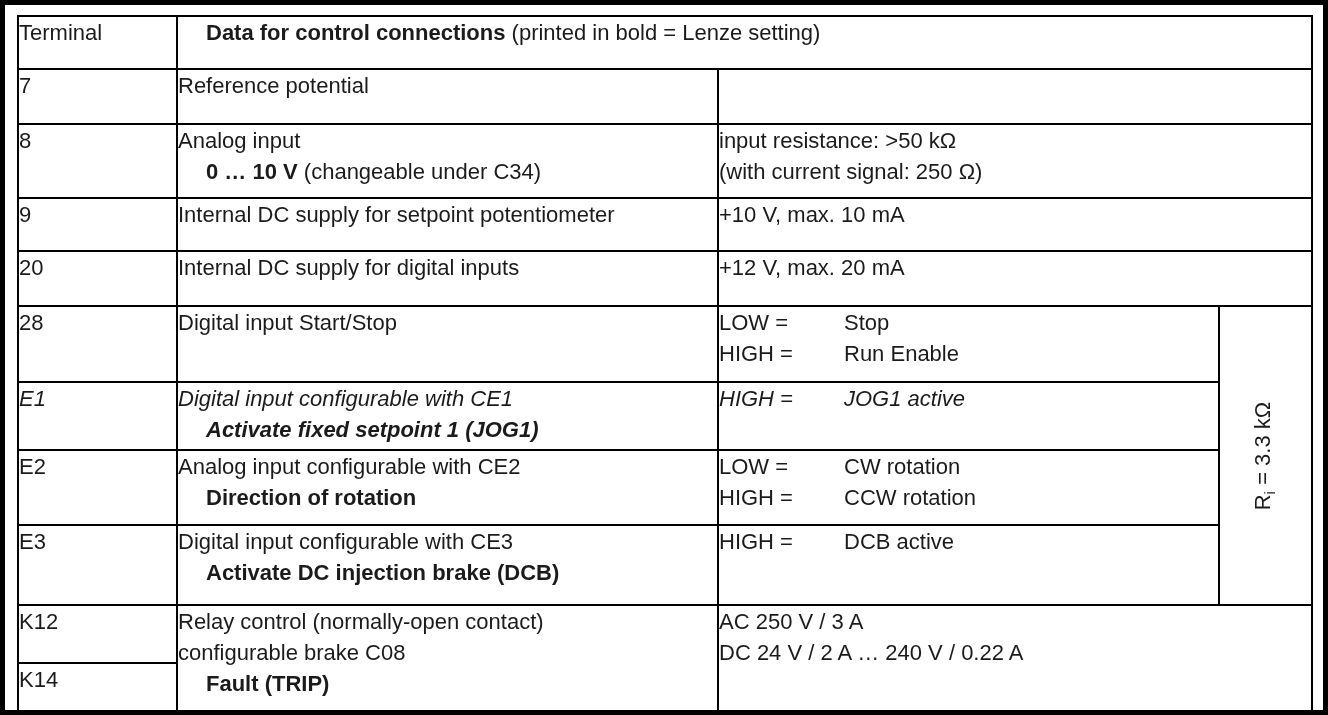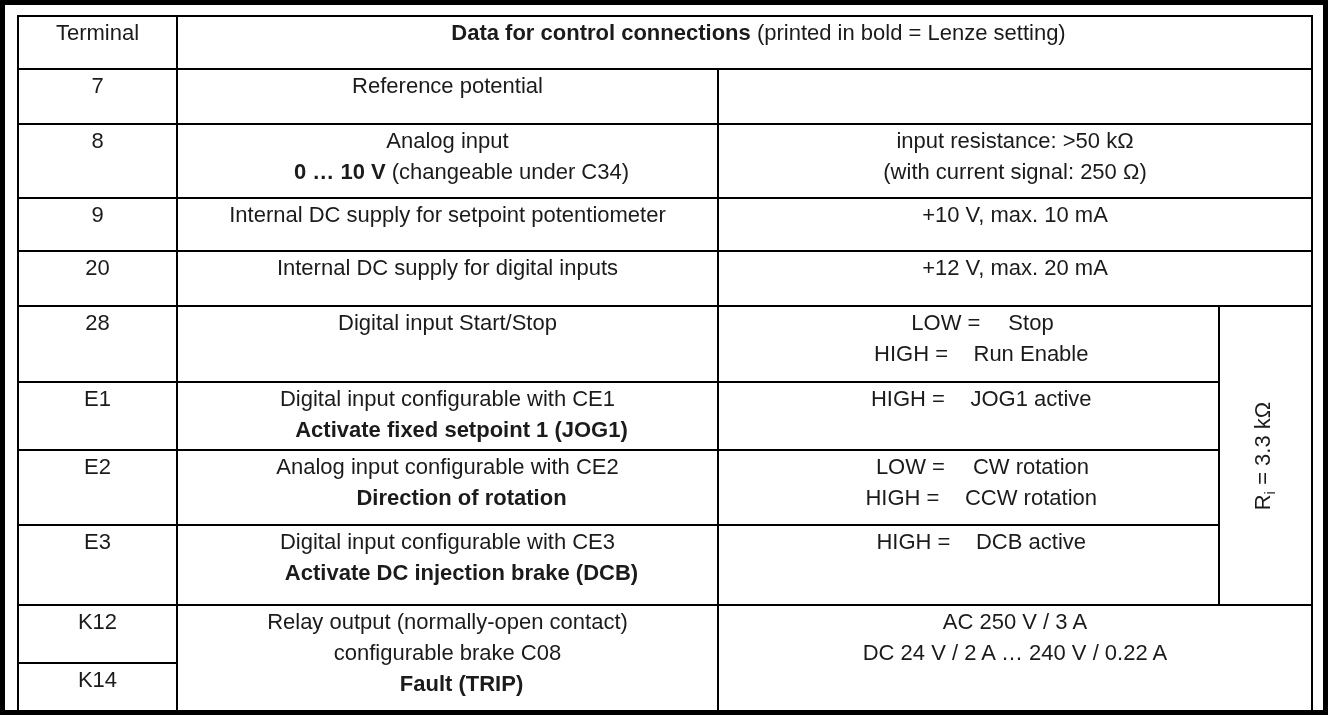--- a/index.html
+++ b/index.html
@@ -26,21 +26,21 @@
     border-collapse: collapse;
     table-layout: fixed;
     font-size: 22px;
     line-height: 31px;
   }
   table.conn td, table.conn th {
     border: 2px solid #000000;
     padding: 0;
     vertical-align: top;
     font-weight: normal;
-    text-align: center;
+    text-align: left;
     overflow: visible;
   }
   .b { font-weight: 700; padding-left: 28px; }
   th.c-head-term {
     text-align: center;
     font-weight: 700;
     padding-top: 7px;
   }
   th.c-head-data {
     padding: 7px 10px 0 13px;
@@ -75,21 +75,21 @@
     white-space: nowrap;
   }
   sub { font-size: 0.7em; }
   
   tr.h-head { height: 53px; }
   tr.h-7   { height: 55px; }
   tr.h-8   { height: 74px; }
   tr.h-9   { height: 53px; }
   tr.h-20  { height: 55px; margin-left: 32px; }
   tr.h-28  { height: 76px; }
-  tr.h-e1  { height: 68px; }
+  tr.h-e1  { height: 68px; font-style: italic; }
   tr.h-e2  { height: 75px; }
   tr.h-e3  { height: 80px; }
   tr.h-k12 { height: 58px; }
   tr.h-k14 { height: 56px; }
 </style>
 </head>
 <body>
 
 <div class="page">
   <table class="conn">
@@ -206,21 +206,21 @@
       <td class="c-val">
         <div class="state-line">
           <span class="state-level">HIGH =</span><span>DCB active</span>
         </div>
       </td>
     </tr>
 
     <tr class="h-k12">
       <td class="c-term-mid">K12</td>
       <td class="c-desc pad-big" rowspan="2">
-        <div>Relay output (normally-open contact)</div>
+        <div>Relay control (normally-open contact)</div>
         <div>configurable brake C08</div>
         <div class="b">Fault (TRIP)</div>
       </td>
       <td class="c-val pad-big" rowspan="2" colspan="2">
         <div>AC 250 V / 3 A</div>
         <div>DC 24 V / 2 A … 240 V / 0.22 A</div>
       </td>
     </tr>
 
     <tr class="h-k14">

